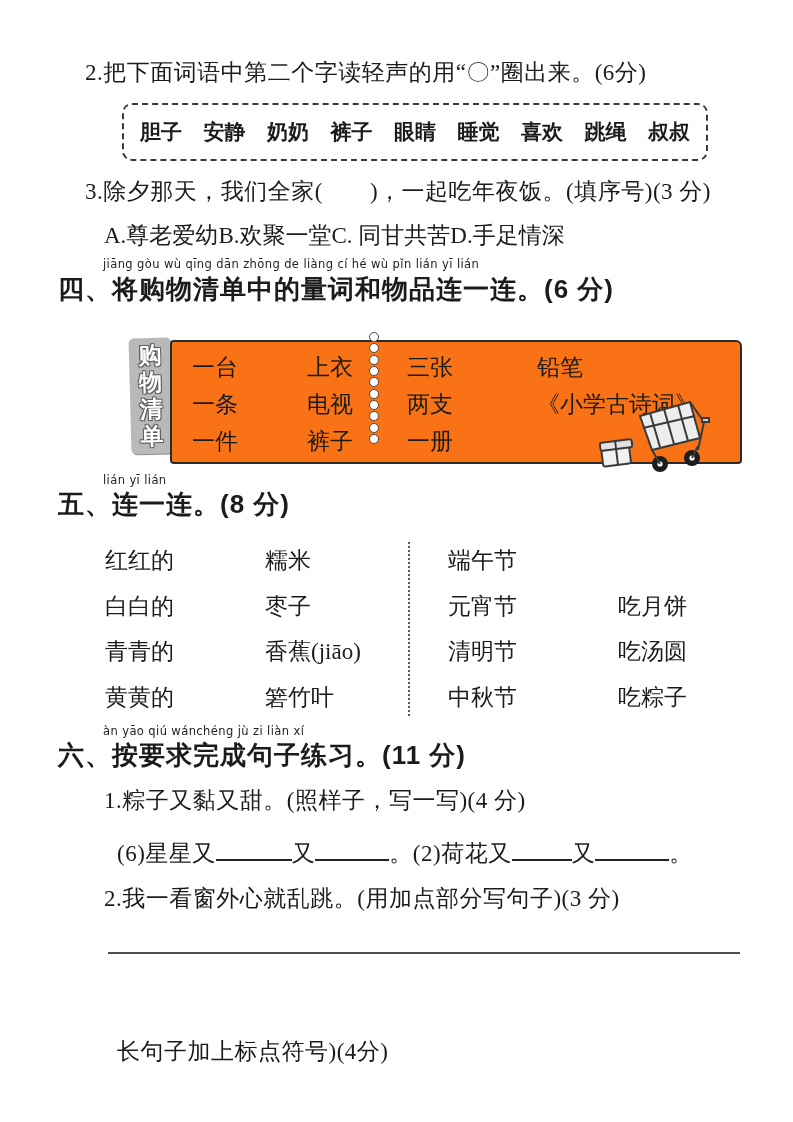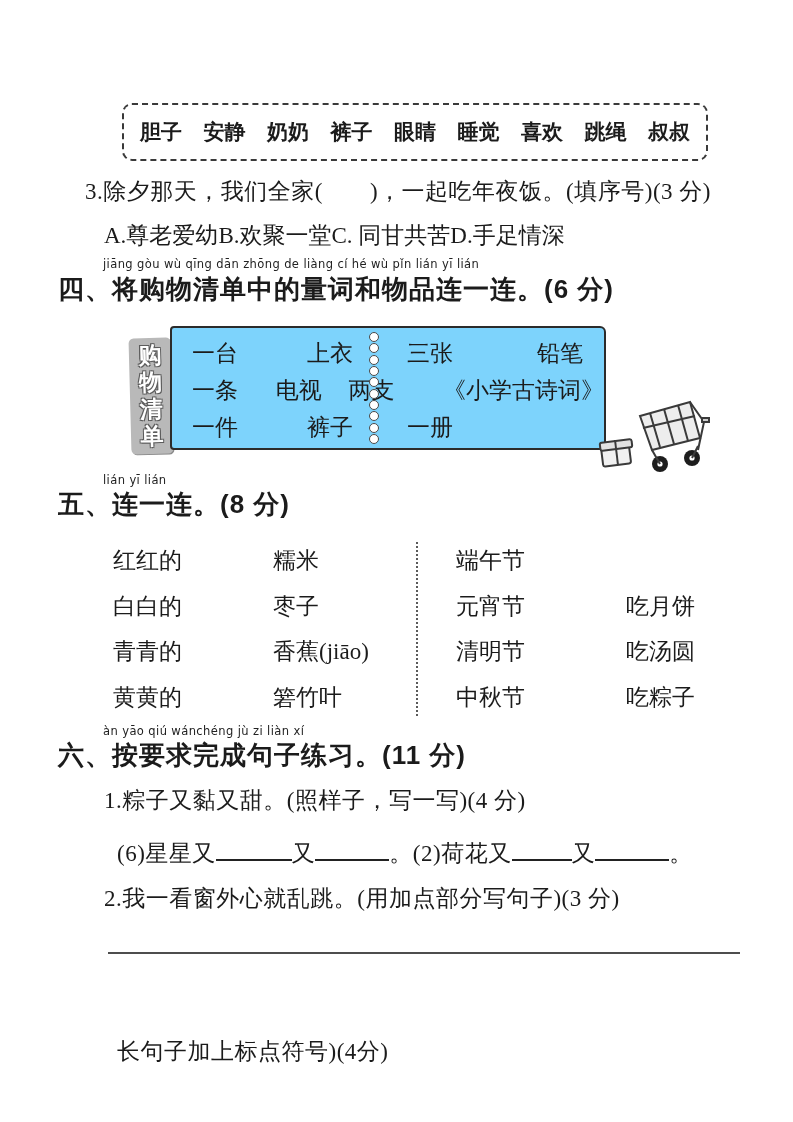--- a/index.html
+++ b/index.html
@@ -32,53 +32,54 @@
     position:absolute; left:10px; top:14px; width:42px; height:116px;
     background:#b9b9b9; border-radius:5px; transform:rotate(-1.5deg);
     box-shadow:1px 1px 0 #8a8a8a;
     display:flex; flex-direction:column; align-items:center; justify-content:center;
   }
   .list-label span {
     font-size:23px; line-height:27px; font-weight:700; color:#fff;
     text-shadow:1px 1px 0 #5c5c5c,-1px -1px 0 #5c5c5c,1px -1px 0 #5c5c5c,-1px 1px 0 #5c5c5c;
   }
   .list-page {
-    position:absolute; left:50px; top:2px; width:436px; height:124px;
-    background:#7dd3fc; border:2px solid #2b2b2b; border-radius:4px 6px 4px 4px;
+    position:absolute; left:50px; top:16px; width:572px; height:124px;
+    background:#f97316; border:2px solid #2b2b2b; border-radius:4px 6px 4px 4px;
   }
   .list-rows { position:absolute; left:0; top:7px; width:100%; }
   .list-row { display:flex; height:37px; align-items:center; padding-left:20px; }
   .list-row .mL { width:115px; } .list-row .iL { width:100px; }
   .list-row .mR { width:130px; } .list-row .iR { flex:1; white-space:nowrap; }
   .list-row span { font-size:23px; }
   .rings { position:absolute; left:249px; top:8px; height:112px; width:12px;
            display:flex; flex-direction:column; justify-content:space-between; z-index:2; }
   .ring { width:10px; height:10px; border:1.6px solid #4a4a4a; border-radius:50%; background:#fff; }
   .cart { position:absolute; right:-6px; bottom:-14px; }
   
-  .match-grid { left:105px; top:538px; width:645px; height:182px;margin-left:8px; }
+  .match-grid { left:105px; top:538px; width:645px; height:182px; }
   .match-row { display:flex; height:45.5px; align-items:center; }
   .match-row span { font-size:23px; white-space:nowrap; }
   .match-row .c1 { width:160px; } .match-row .c2 { width:183px; }
   .match-row .c3 { width:170px; } .match-row .c4 { flex:1; }
   .match-divider { position:absolute; left:303px; top:4px; bottom:4px;
                    border-left:2px dotted #5a5a5a; }
   
   .blank { display:inline-block; border-bottom:2px solid #222; height:20px;
            vertical-align:baseline; }
   .answer-line { left:108px; top:952px; width:632px; border-top:2.5px solid #4d4d4d; }
   .punct-box { display:inline-block; width:18px; height:18px; border:2px solid #222;
                margin:0 5px; vertical-align:-1px; background:#fff; }
   .wrapline { white-space:nowrap; }
 </style>
 </head>
 <body>
 
 <div class="page">
 
+  <div class="abs qline" style="left:85px; top:57px;">2.把下面词语中第二个字读轻声的用“〇”圈出来。(6分)</div>
 
   <div class="abs word-box">
     <span>胆子</span>
     <span>安静</span>
     <span>奶奶</span>
     <span>裤子</span>
     <span>眼睛</span>
     <span>睡觉</span>
     <span>喜欢</span>
     <span>跳绳</span>

